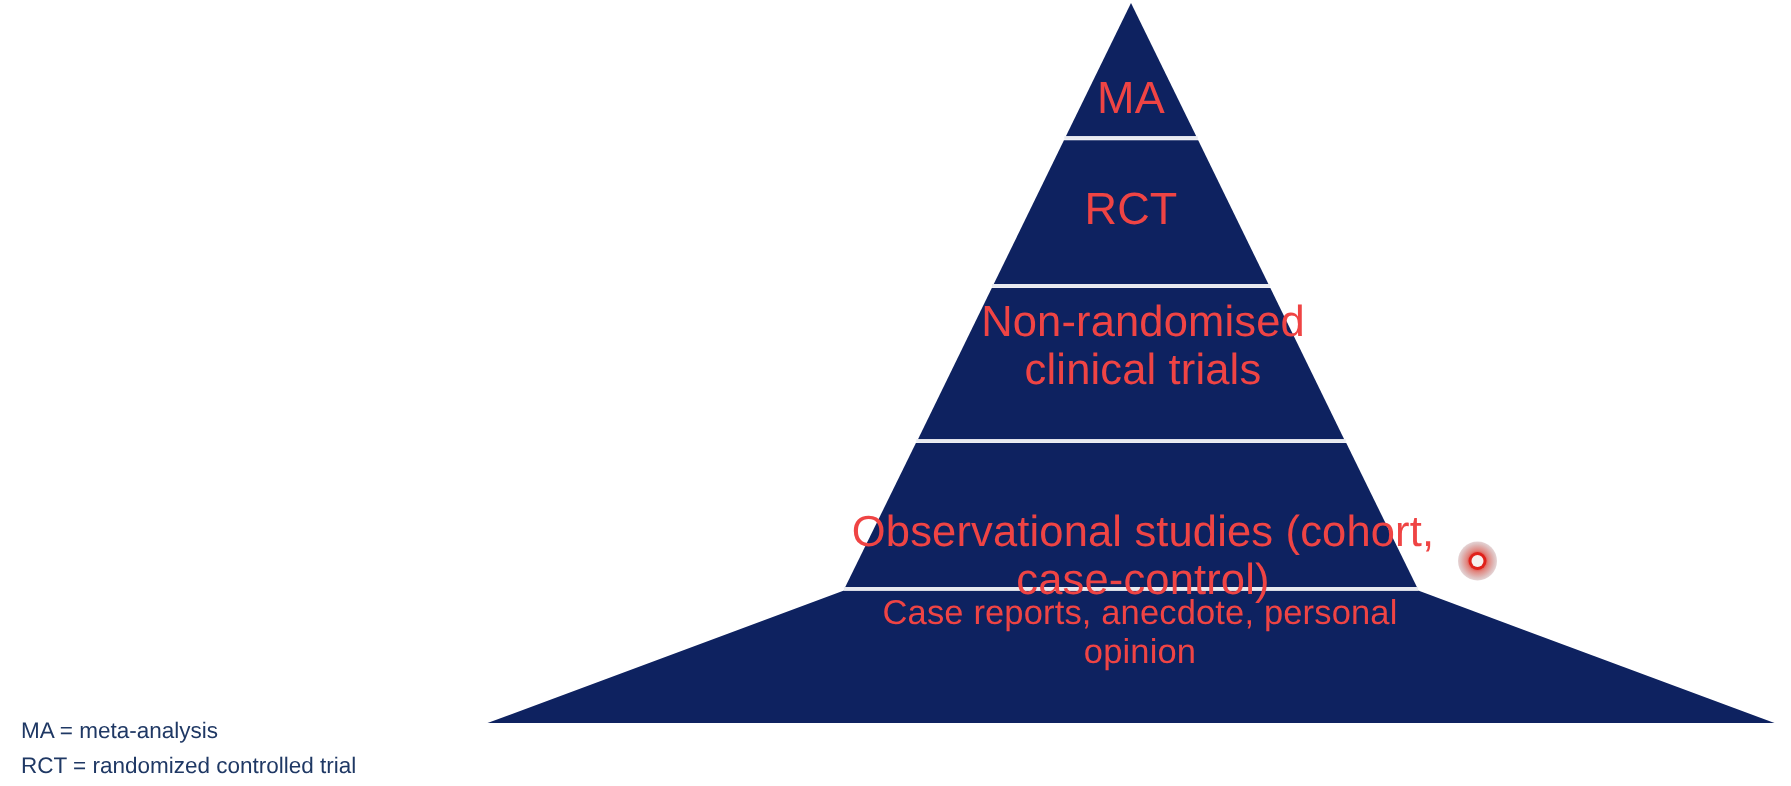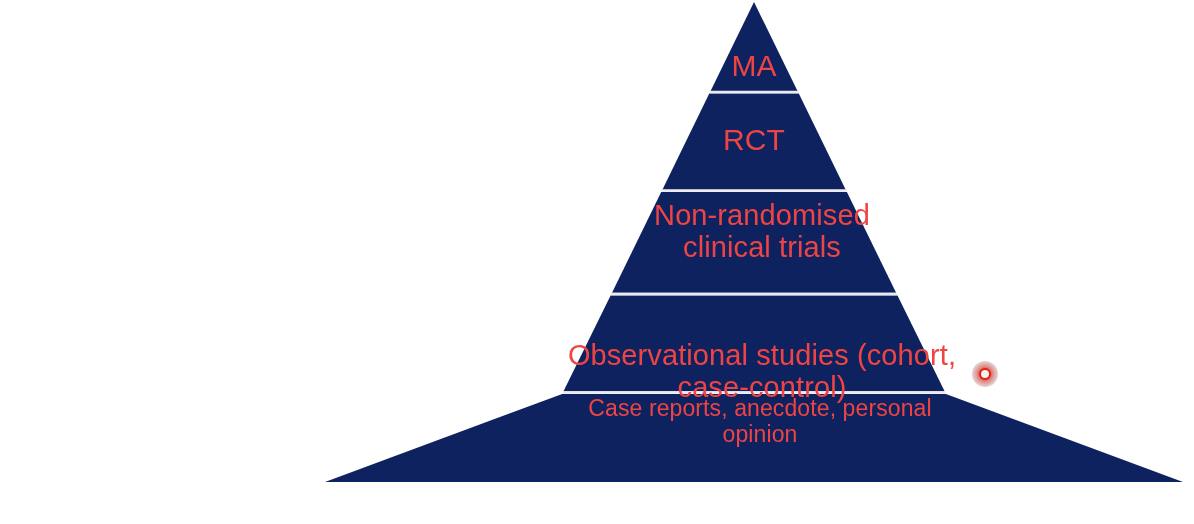--- a/index.html
+++ b/index.html
@@ -148,14 +148,18 @@
 
     <div class="tier-label" id="tier-label-3">Observational studies (cohort,
 case-control)</div>
 
     <div class="tier-label" id="tier-label-4">Case reports, anecdote, personal
 opinion</div>
 
     <div id="cursor-marker"></div>
   </div>
 
+  <div id="legend">
+    <div class="legend-line">MA = meta-analysis</div>
+    <div class="legend-line">RCT = randomized controlled trial</div>
+  </div>
 
 </div>
 
 </body></html>

